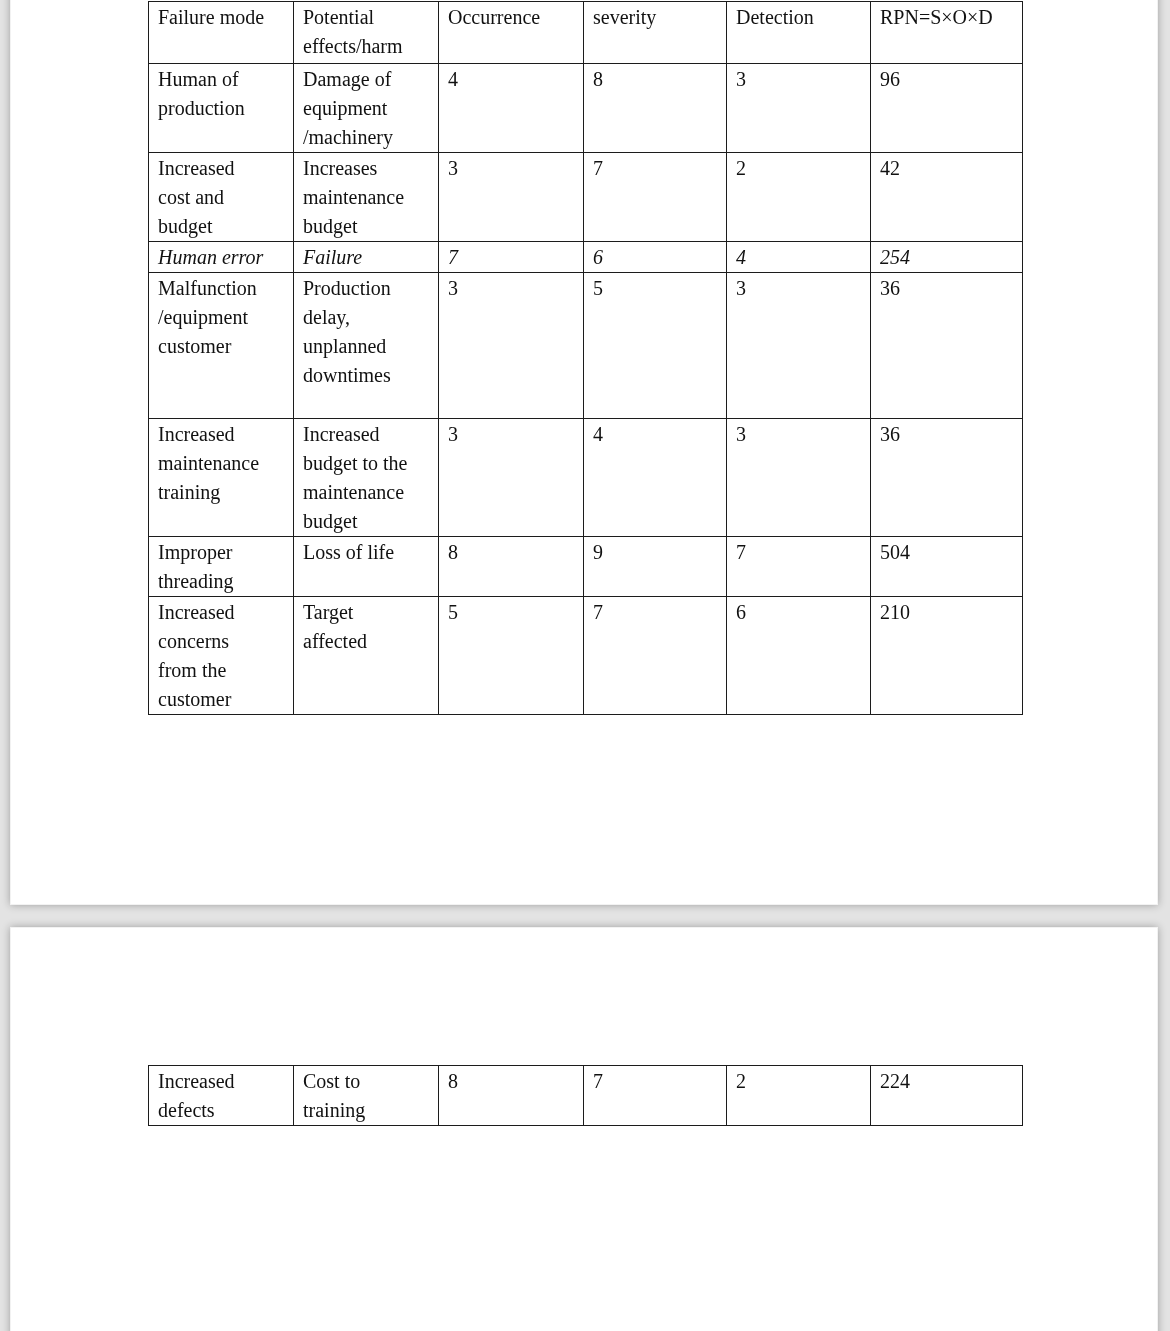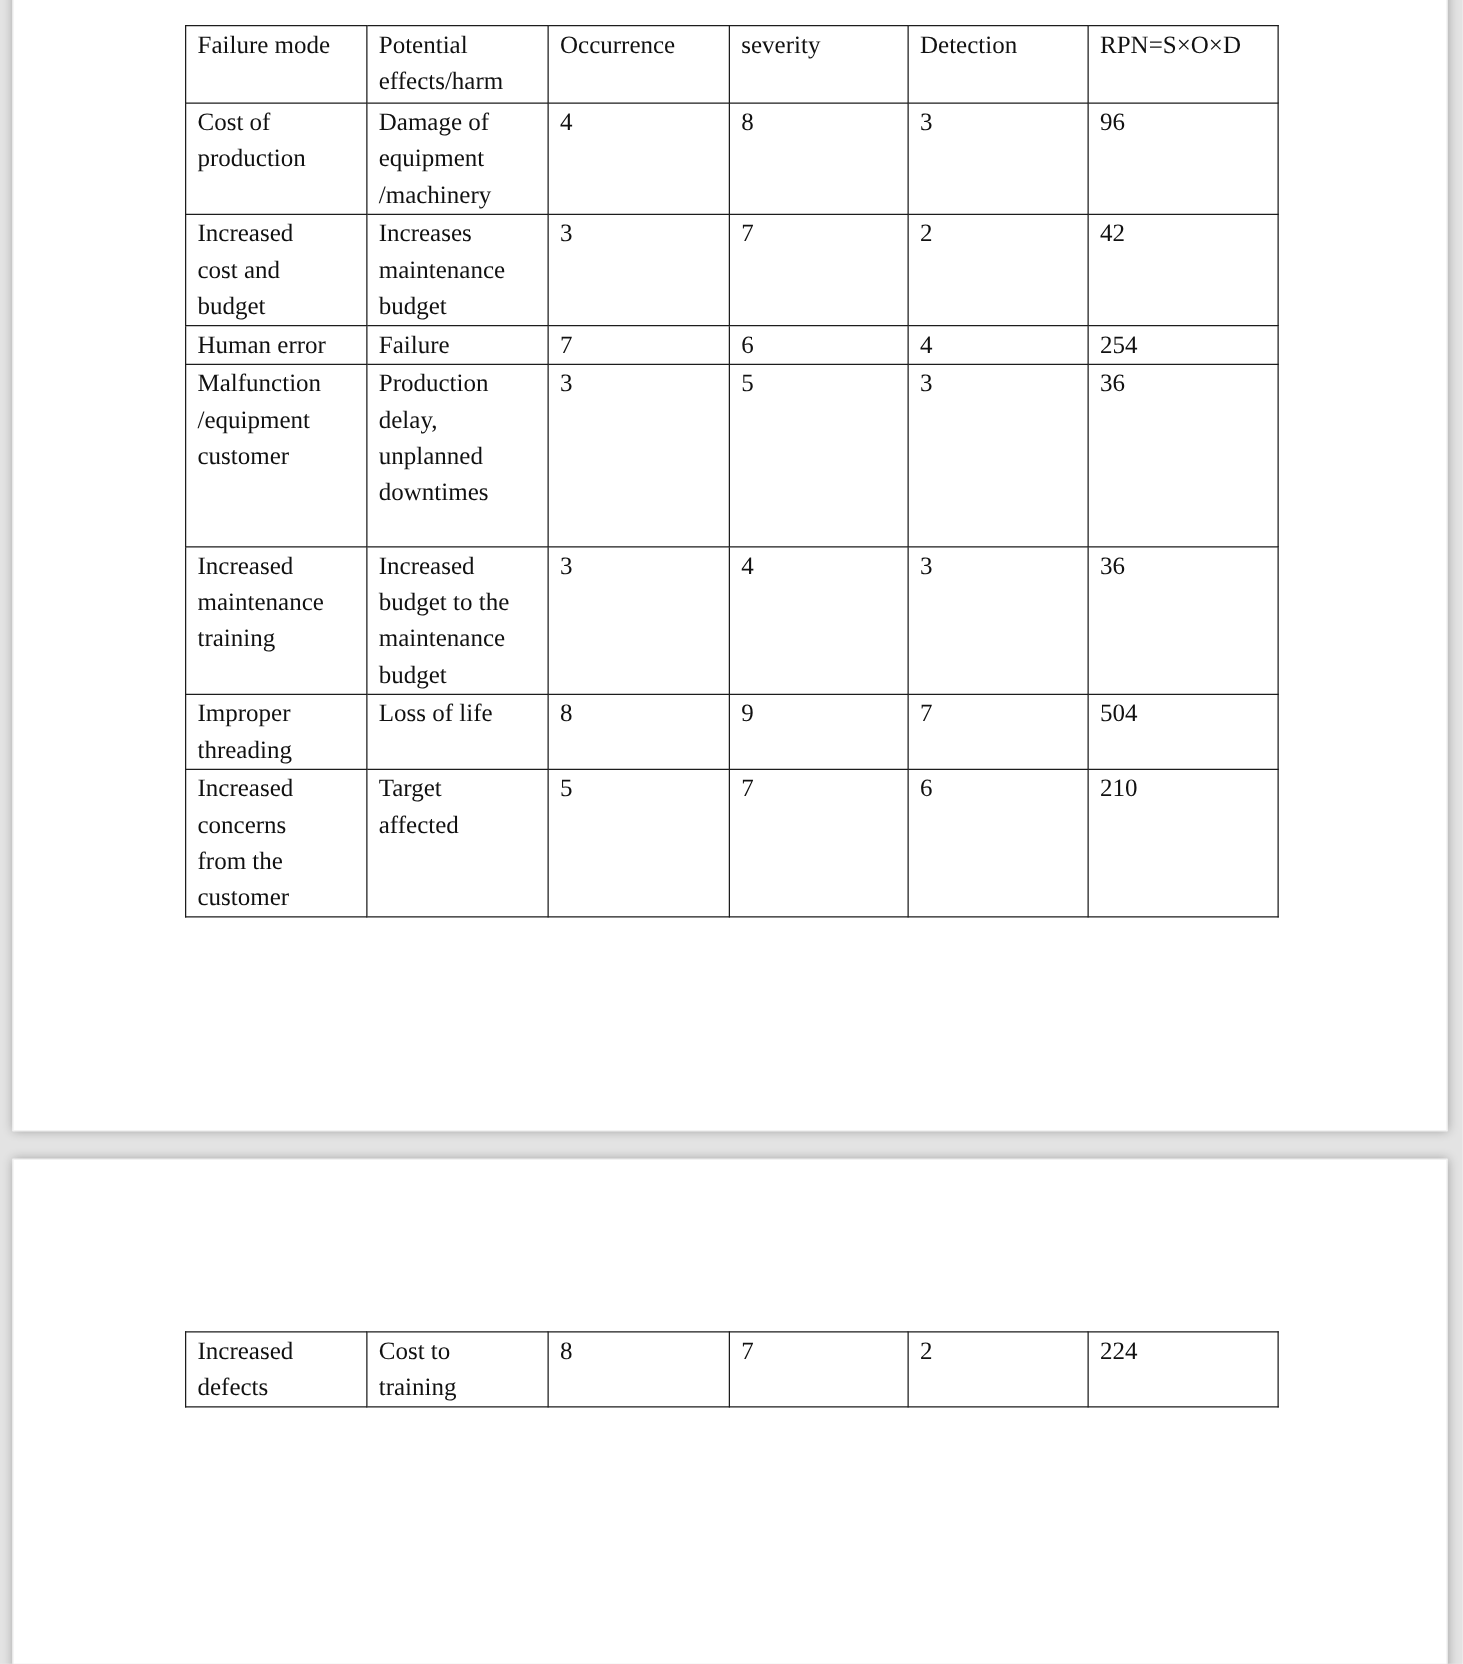--- a/index.html
+++ b/index.html
@@ -28,21 +28,21 @@
   }
   .page-1 { top: -30px; height: 935px; }
   .page-2 { top: 927px; height: 480px; }
 
   table.fmea {
     border-collapse: collapse;
     table-layout: fixed;
     width: 874px;
     margin-left: 137px;
   }
-  .t1 { margin-top: 49px; }   
+  .t1 { margin-top: 30px; }   
   .t2 { margin-top: 137px; }  
 
   table.fmea th, table.fmea td {
     border: 1.5px solid #1c1c1c;
     vertical-align: top;
     text-align: left;
     font-weight: normal;
     font-size: 20px;
     line-height: 29px;
     color: #111;
@@ -56,21 +56,21 @@
   col.c2 { width: 145px; }
   col.c3 { width: 145px; }
   col.c4 { width: 143px; }
   col.c5 { width: 144px; }
   col.c6 { width: 152px; }
 
   
   tr.h-head { height: 62px; }
   tr.h-r0 { height: 86px; }
   tr.h-r1 { height: 87px; }
-  tr.h-r2 { height: 29px; }
+  tr.h-r2 { height: 29px; font-style: italic; }
   tr.h-r3 { height: 146px; }
   tr.h-r4 { height: 118px; }
   tr.h-r5 { height: 57px; }
   tr.h-r6 { height: 115px; }
   
   tr.h-s0 { height: 57px; }
   tr.h-s1 { height: 61px; }
   tr.h-s2 { height: 58px; }
 </style>
 </head>
@@ -92,21 +92,21 @@
           <tr class="h-head">
         <th>Failure mode</th>
         <th>Potential
 effects/harm</th>
         <th>Occurrence</th>
         <th>severity</th>
         <th>Detection</th>
         <th>RPN=S×O×D</th>
       </tr>
       <tr class="h-r0">
-        <td>Cost of
+        <td>Human of
 production</td>
         <td>Damage of
 equipment
 /machinery</td>
         <td>4</td>
         <td>8</td>
         <td>3</td>
         <td>96</td>
       </tr>
       <tr class="h-r1">

